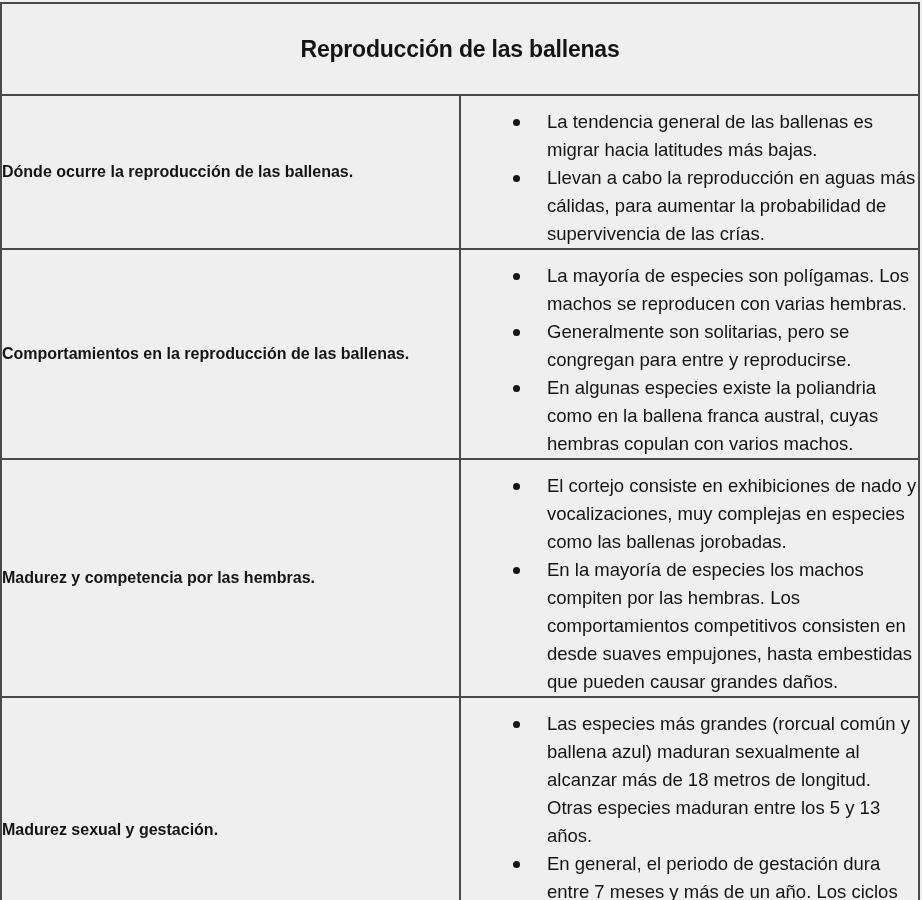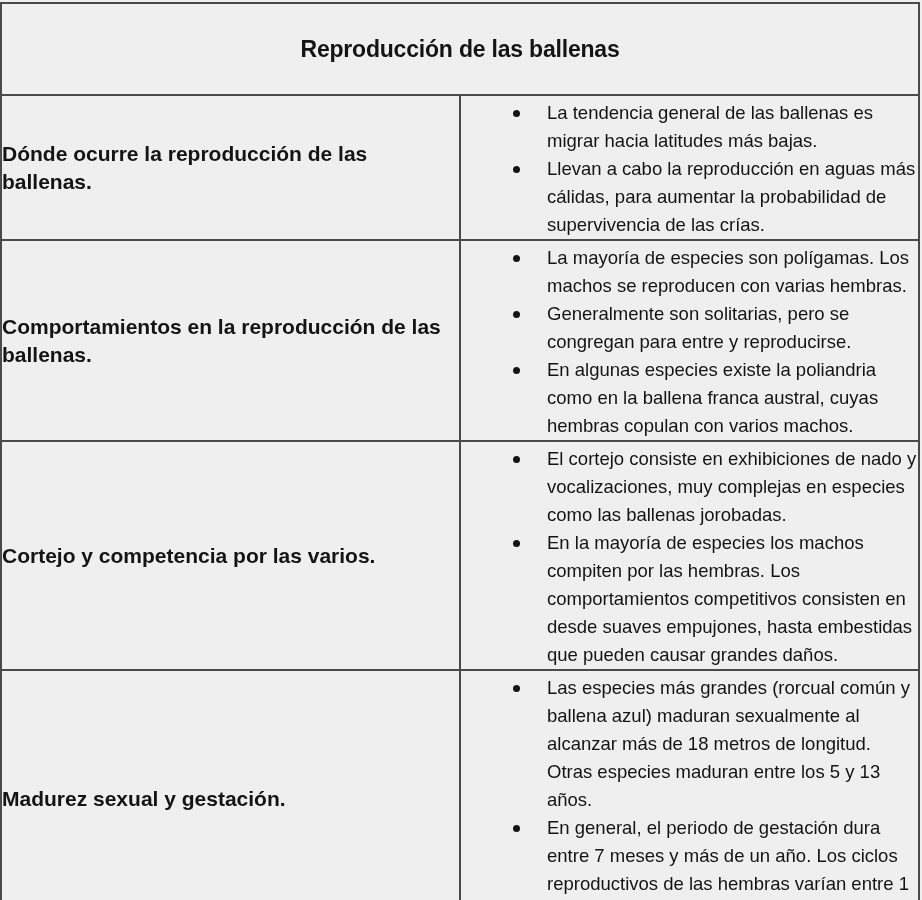--- a/index.html
+++ b/index.html
@@ -41,34 +41,34 @@
       font-weight: bold;
       font-size: 23px;
       text-align: center;
       letter-spacing: -0.2px;
     }
     td.label-cell {
       width: 293px;
       padding-left: 12px;
       padding-right: 8px;
       font-weight: bold;
-      font-size: 21px;
+      font-size: 16px;
       line-height: 28px;
     }
     td.content-cell {
       font-size: 18.5px;
       line-height: 28px;
       padding-top: 0px;
       padding-bottom: 0px;
       padding-right: 6px;
     }
     ul.bullets {
       list-style: none;
       margin: 0;
-      padding: 3px 0 0 86px;
+      padding: 12px 0 0 86px;
     }
     ul.bullets li {
       position: relative;
     }
     ul.bullets li .bullet-dot {
       position: absolute;
       left: -34px;
       top: 11px;
       width: 7px;
       height: 7px;
@@ -116,21 +116,21 @@
       <td class="content-cell">
         <ul class="bullets">
           <li><span class="bullet-dot"></span><span>La mayoría de especies son polígamas. Los machos se reproducen con varias hembras.</span></li>
           <li><span class="bullet-dot"></span><span>Generalmente son solitarias, pero se congregan para entre y reproducirse.</span></li>
           <li><span class="bullet-dot"></span><span>En algunas especies existe la poliandria como en la ballena franca austral, cuyas hembras copulan con varios machos.</span></li>
         </ul>
       </td>
     </tr>
 
     <tr class="row-3">
-      <td class="label-cell">Cortejo y competencia por las varios.</td>
+      <td class="label-cell">Madurez y competencia por las hembras.</td>
       <td class="content-cell">
         <ul class="bullets">
           <li><span class="bullet-dot"></span><span>El cortejo consiste en exhibiciones de nado y vocalizaciones, muy complejas en especies como las ballenas jorobadas.</span></li>
           <li><span class="bullet-dot"></span><span>En la mayoría de especies los machos compiten por las hembras. Los comportamientos competitivos consisten en desde suaves empujones, hasta embestidas que pueden causar grandes daños.</span></li>
         </ul>
       </td>
     </tr>
 
     <tr class="row-4">
       <td class="label-cell">Madurez sexual y gestación.</td>

